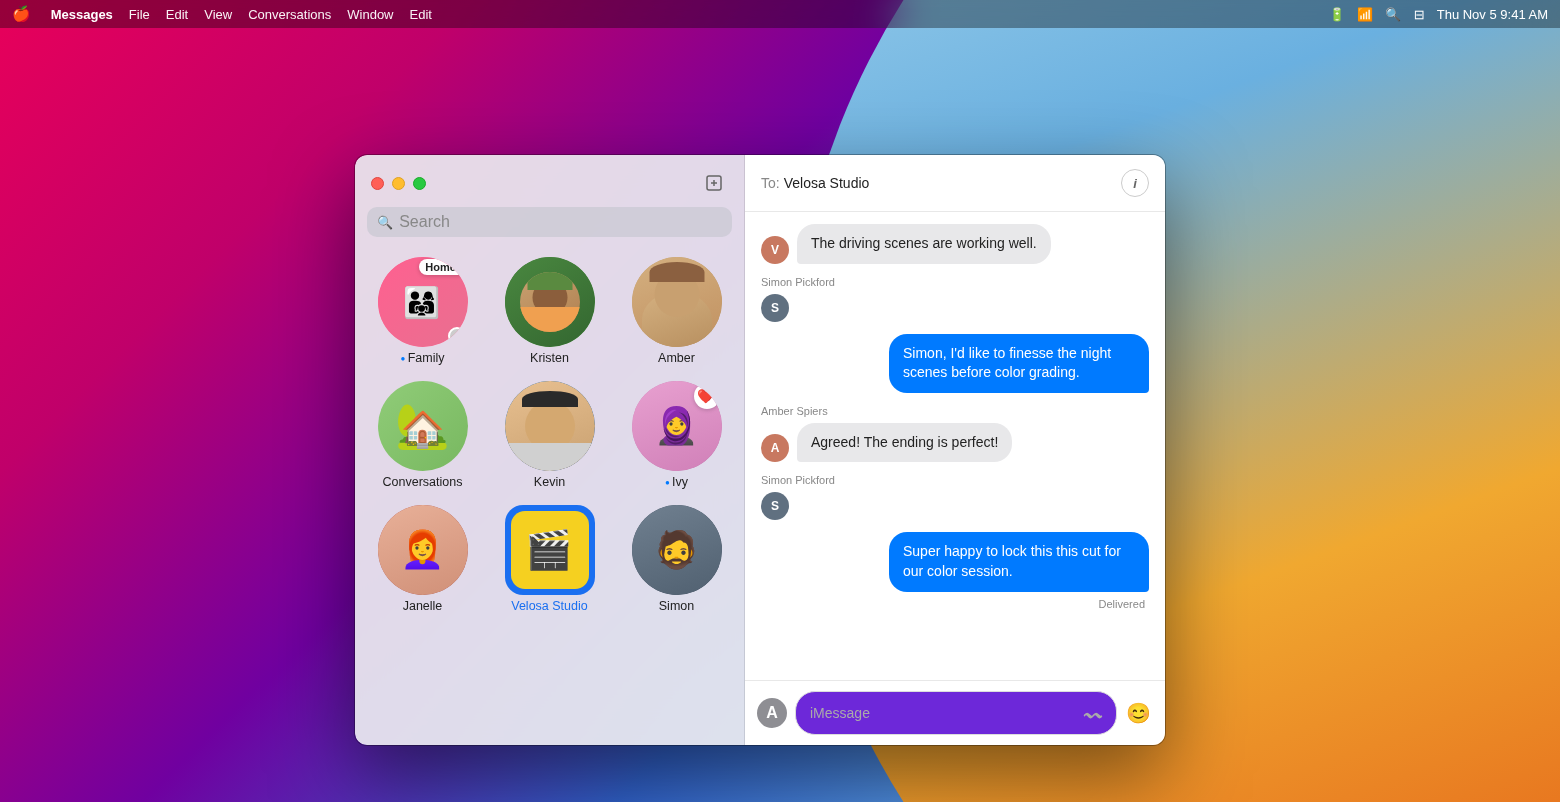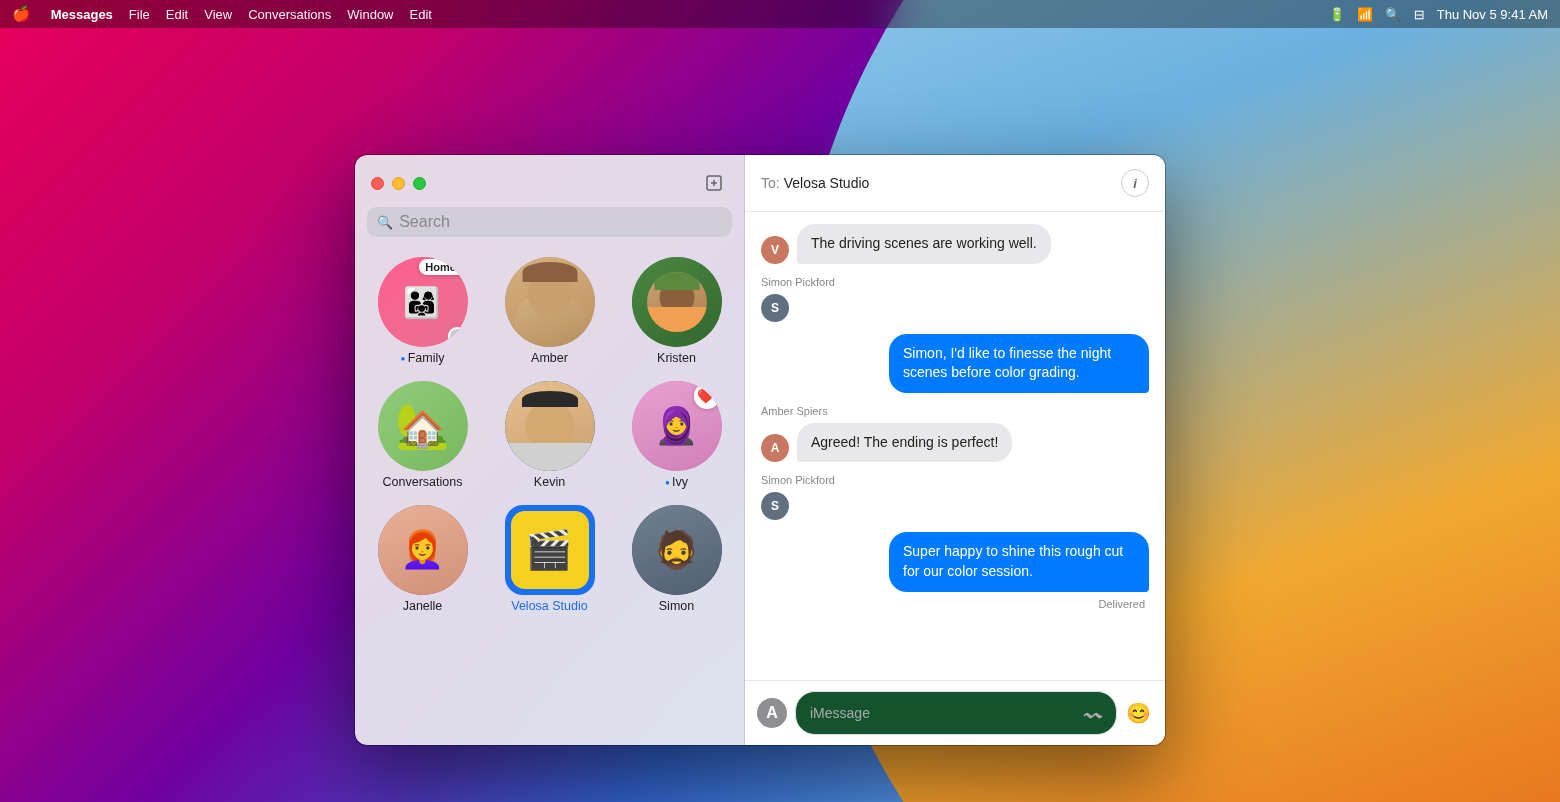--- a/index.html
+++ b/index.html
@@ -354,21 +354,21 @@
       justify-content: center;
       color: white;
       font-size: 16px;
       font-weight: 700;
       cursor: pointer;
       flex-shrink: 0;
     }
 
     .imessage-input {
       flex: 1;
-      background: #14532d;
+      background: #6d28d9;
       border: 1px solid #ddd;
       border-radius: 20px;
       padding: 8px 14px;
       font-size: 14px;
       color: #aaa;
       display: flex;
       align-items: center;
       justify-content: space-between;
     }
 
@@ -435,45 +435,45 @@
       <div class="contact-item">
         <div class="contact-avatar avatar-family" style="position:relative;">
           <div style="width:90px;height:90px;border-radius:50%;background:linear-gradient(135deg,#ff6090,#e87090);display:flex;align-items:center;justify-content:center;font-size:30px;">👨‍👩‍👧</div>
           <div class="home-badge">Home!</div>
           <div style="position:absolute;bottom:2px;right:2px;width:18px;height:18px;background:#ccc;border-radius:50%;border:2px solid white;"></div>
         </div>
         <span class="contact-name has-dot">Family</span>
       </div>
 
       <div class="contact-item">
-        <div style="width:90px;height:90px;border-radius:50%;background:linear-gradient(135deg,#c8a878,#b89060);display:flex;align-items:center;justify-content:center;overflow:hidden;">
-          <div style="width:90px;height:90px;background:linear-gradient(160deg,#d4b080,#c09060);border-radius:50%;display:flex;align-items:flex-end;justify-content:center;">
-            <div style="width:70px;height:55px;background:linear-gradient(160deg,#d4b080,#b89060);border-radius:50% 50% 0 0;position:relative;">
-              <div style="position:absolute;top:-20px;left:50%;transform:translateX(-50%);width:45px;height:45px;background:#c8a070;border-radius:50%;"></div>
-              <div style="position:absolute;top:-30px;left:50%;transform:translateX(-50%);width:55px;height:20px;background:#8B6040;border-radius:50% 50% 0 0;"></div>
-            </div>
-          </div>
-        </div>
-        <span class="contact-name">Amber</span>
-      </div>
-
-      <div class="contact-item">
         <div class="contact-avatar" style="background:linear-gradient(135deg,#3d7a35,#5a9e50);width:90px;height:90px;border-radius:50%;">
           <div style="width:90px;height:90px;border-radius:50%;background:linear-gradient(145deg,#4a8840,#336630);display:flex;align-items:center;justify-content:center;">
             <div style="width:60px;height:60px;border-radius:50%;background:linear-gradient(145deg,#c8a070,#b08050);position:relative;overflow:hidden;">
               <div style="position:absolute;top:8px;left:50%;transform:translateX(-50%);width:35px;height:35px;background:#8B5E3C;border-radius:50%;"></div>
               <div style="position:absolute;top:-4px;left:50%;transform:translateX(-50%);width:45px;height:22px;background:#5a8a40;border-radius:50% 50% 0 0;"></div>
               <div style="position:absolute;bottom:0;left:0;right:0;height:25px;background:#f0a050;border-radius:0 0 50px 50px;"></div>
             </div>
           </div>
         </div>
         <span class="contact-name">Kristen</span>
       </div>
 
       <div class="contact-item">
+        <div style="width:90px;height:90px;border-radius:50%;background:linear-gradient(135deg,#c8a878,#b89060);display:flex;align-items:center;justify-content:center;overflow:hidden;">
+          <div style="width:90px;height:90px;background:linear-gradient(160deg,#d4b080,#c09060);border-radius:50%;display:flex;align-items:flex-end;justify-content:center;">
+            <div style="width:70px;height:55px;background:linear-gradient(160deg,#d4b080,#b89060);border-radius:50% 50% 0 0;position:relative;">
+              <div style="position:absolute;top:-20px;left:50%;transform:translateX(-50%);width:45px;height:45px;background:#c8a070;border-radius:50%;"></div>
+              <div style="position:absolute;top:-30px;left:50%;transform:translateX(-50%);width:55px;height:20px;background:#8B6040;border-radius:50% 50% 0 0;"></div>
+            </div>
+          </div>
+        </div>
+        <span class="contact-name">Amber</span>
+      </div>
+
+      <div class="contact-item">
         <div style="width:90px;height:90px;border-radius:50%;background:linear-gradient(135deg,#90cc78,#78b860);display:flex;align-items:center;justify-content:center;font-size:44px;">
           🏡
         </div>
         <span class="contact-name">Conversations</span>
       </div>
 
       <div class="contact-item">
         <div style="width:90px;height:90px;border-radius:50%;background:linear-gradient(135deg,#5080a0,#406080);display:flex;align-items:center;justify-content:center;overflow:hidden;">
           <div style="width:90px;height:90px;border-radius:50%;background:linear-gradient(160deg,#e8c090,#c8a070);position:relative;overflow:hidden;">
             <div style="position:absolute;top:20px;left:50%;transform:translateX(-50%);width:50px;height:50px;background:#d4a870;border-radius:50%;"></div>
@@ -558,21 +558,21 @@
 
       <div class="message-group">
         <div class="sender-name">Simon Pickford</div>
         <div class="message-row">
           <div class="message-avatar-sm" style="background:#607080;">S</div>
         </div>
       </div>
 
       <div class="message-group">
         <div class="message-row sent">
-          <div class="bubble sent">Super happy to shine this rough cut for our color session.</div>
+          <div class="bubble sent">Super happy to lock this this cut for our color session.</div>
         </div>
         <div class="delivered-text">Delivered</div>
       </div>
 
     </div>
 
     <div class="chat-input-bar">
       <div class="app-store-btn">
         <span>A</span>
       </div>

